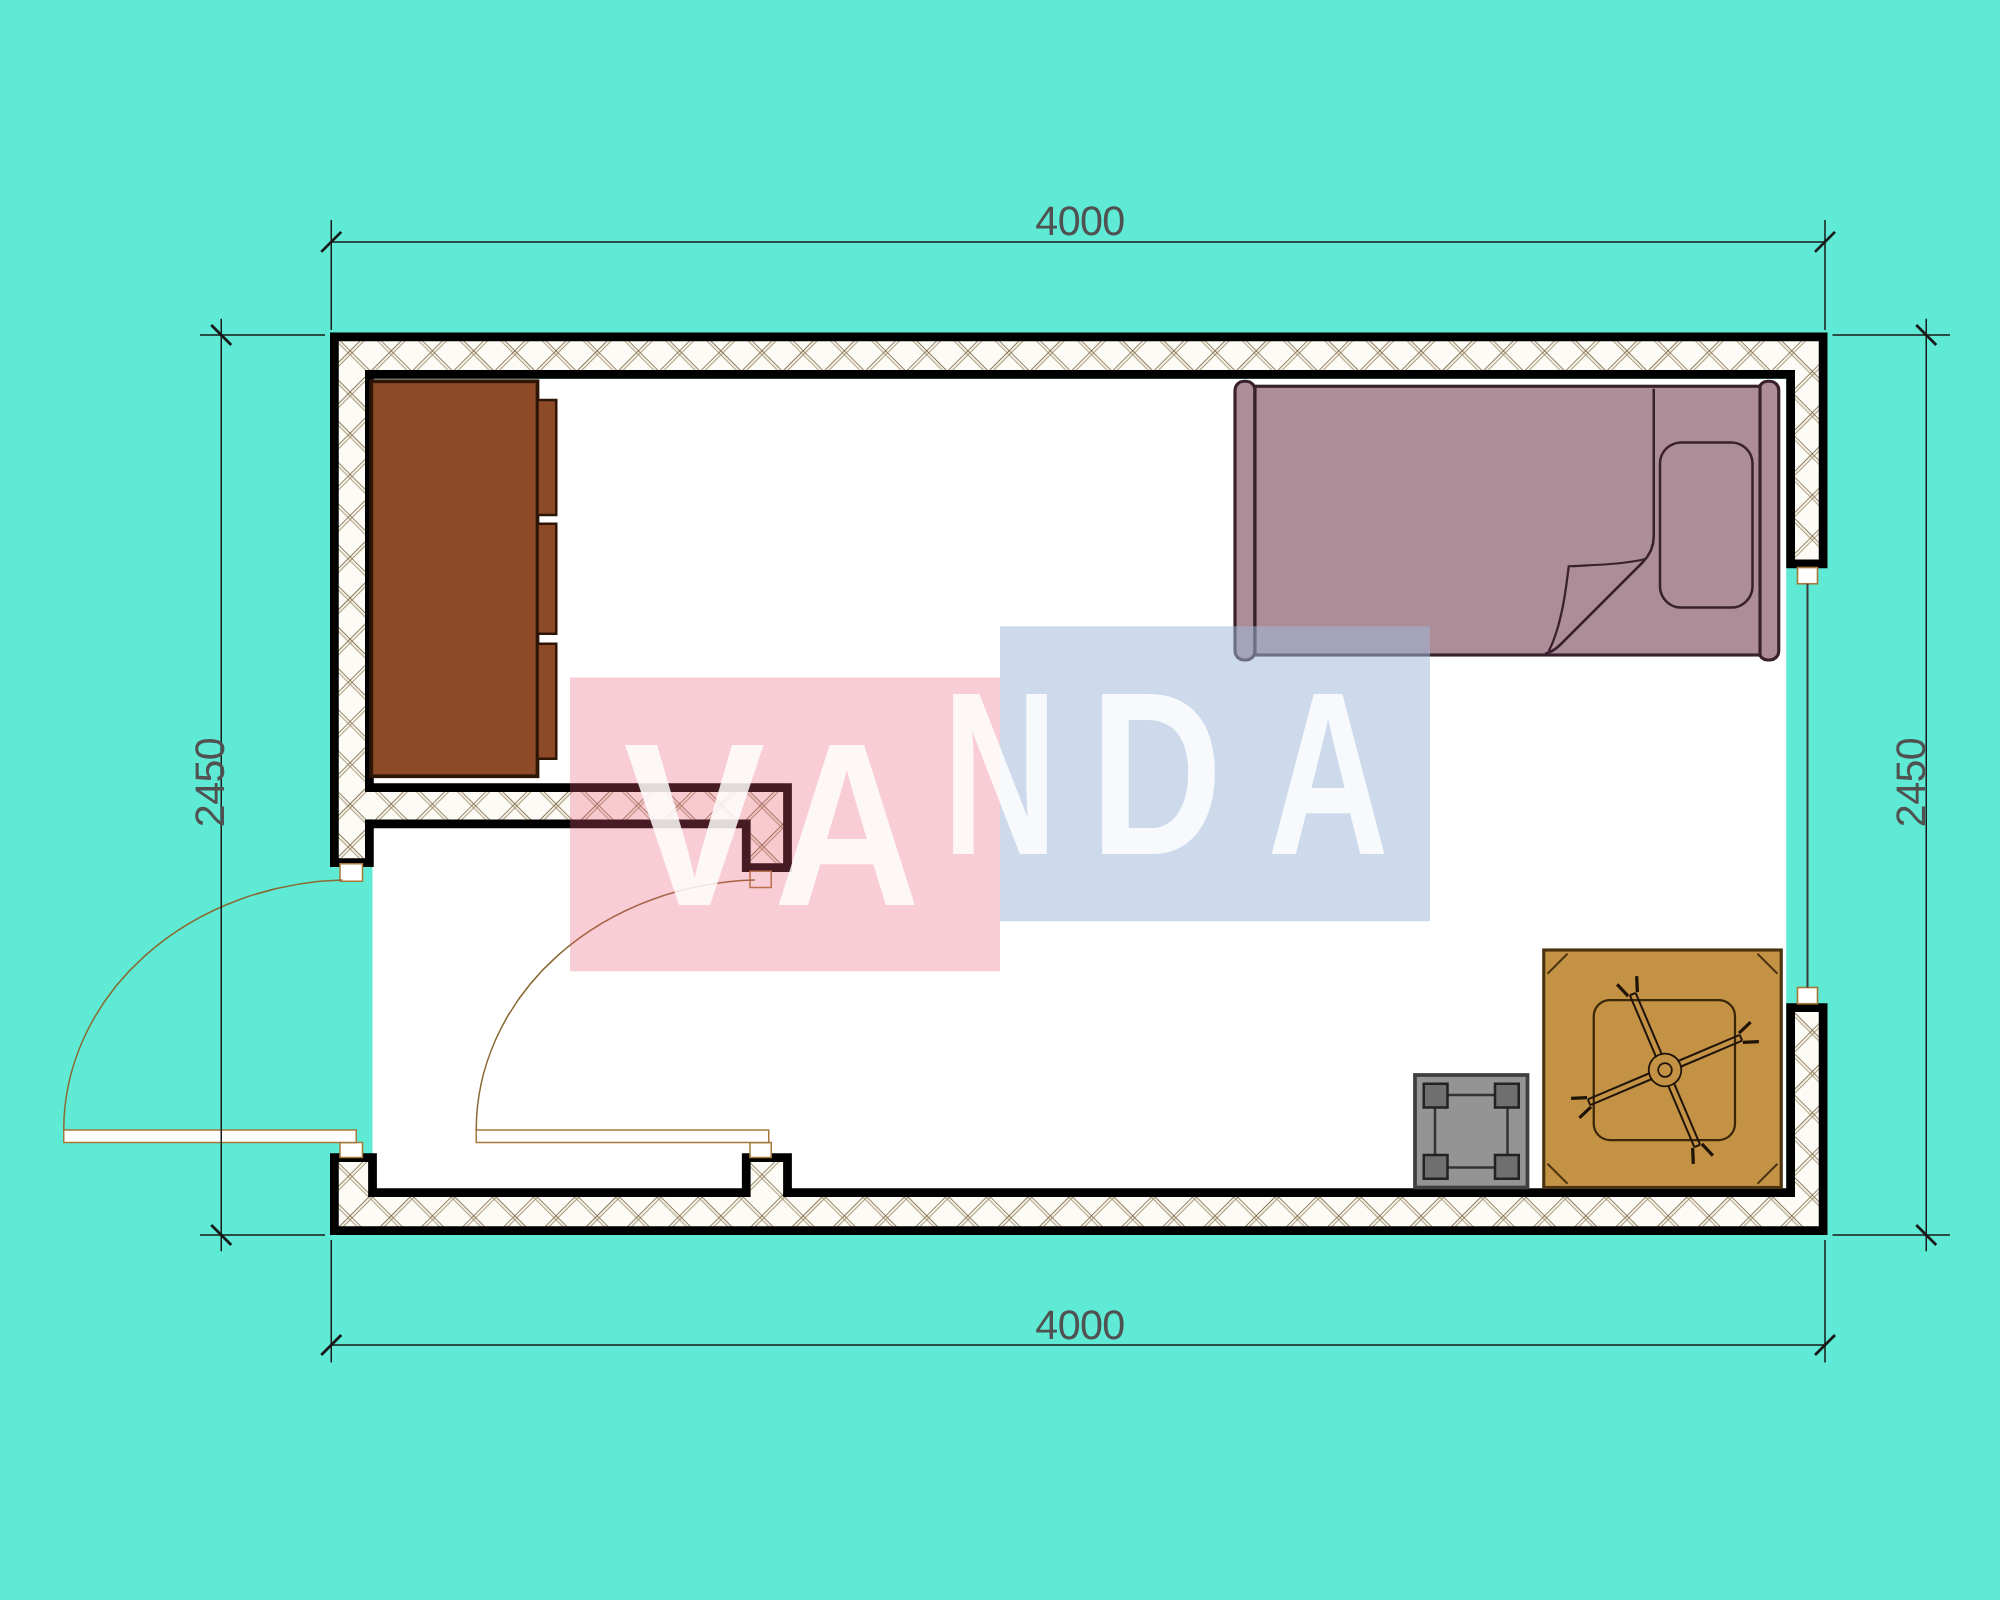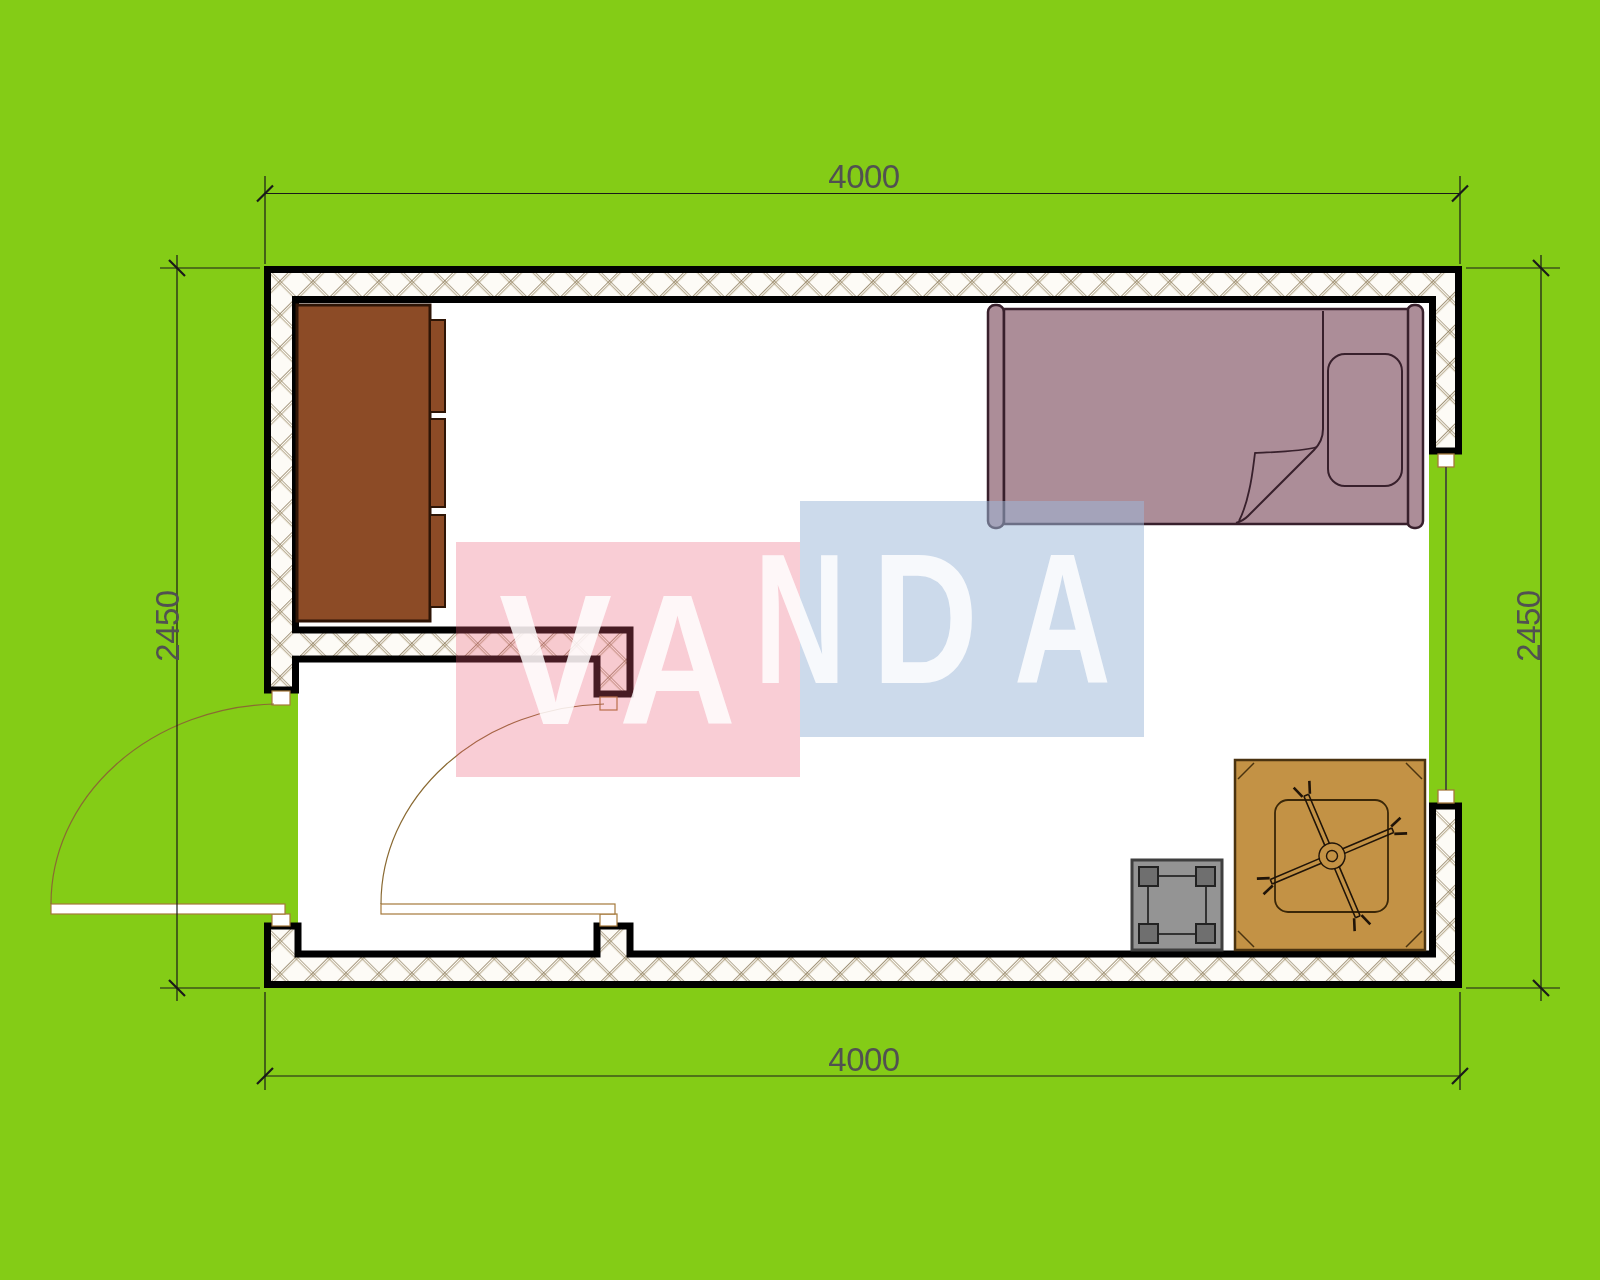--- a/index.html
+++ b/index.html
@@ -1,16 +1,16 @@
 <!DOCTYPE html>
 <html><head>
 <meta charset="utf-8">
 <style>
   html,body{margin:0;padding:0;background:#ffffff;}
-  .page{position:relative;width:1600px;height:1280px;background:#84cc16;overflow:hidden;
+  .page{position:relative;width:1600px;height:1280px;background:#5eead4;overflow:hidden;
         font-family:"Liberation Sans", sans-serif;}
   svg{position:absolute;left:0;top:0;}
 </style>
 </head>
 <body>
 <div class="page">
 <svg width="1600" height="1280" viewBox="0 0 1600 1280">
   <defs>
     <pattern id="hatch" patternUnits="userSpaceOnUse" width="23.3" height="23.3" patternTransform="rotate(45)">
       <rect x="0" y="0" width="23.3" height="23.3" fill="#fdfbf6"></rect>

